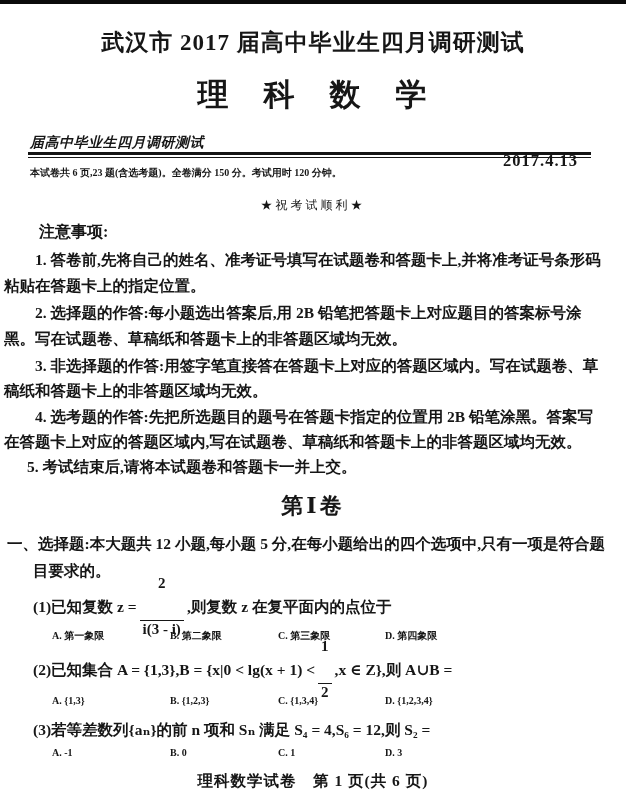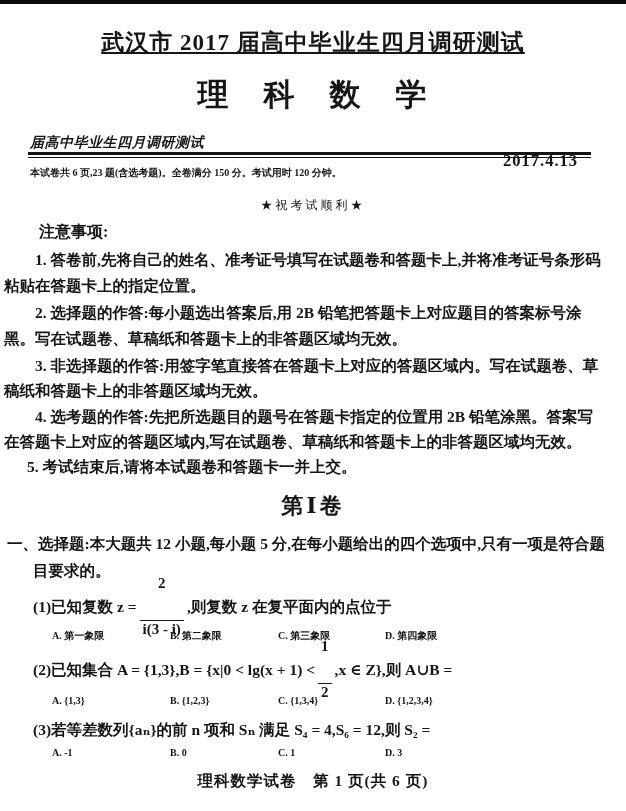--- a/index.html
+++ b/index.html
@@ -8,21 +8,21 @@
     width:626px;height:811px;
     margin:0 auto;
     background:#ffffff;
     color:#161616;
     font-family:"Liberation Serif","DejaVu Serif",serif;
     overflow:hidden;
   }
   .abs{position:absolute;white-space:nowrap;}
   .center{left:0;width:626px;text-align:center;}
   .topbar{position:absolute;top:0;left:0;width:626px;height:4px;background:#0a0a0a;}
-  .title{top:27px;font-size:23px;font-weight:bold;letter-spacing:1px;text-decoration:underline;}
+  .title{top:27px;font-size:23px;font-weight:bold;letter-spacing:1px;}
   .subject{top:74px;font-size:31px;font-weight:bold;letter-spacing:2px;}
   .issuer{left:30px;top:134px;font-size:14px;font-weight:bold;font-style:italic;letter-spacing:0.5px;}
   .date{left:503px;top:131px;font-size:16.5px;font-weight:bold;letter-spacing:1px;margin-top:20px;}
   .rule{position:absolute;left:28px;top:152px;width:563px;height:2px;
         border-top:3px solid #141414;border-bottom:1px solid #141414;}
   .intro{left:30px;top:166px;font-size:10px;font-weight:bold;}
   .wish{top:197px;font-size:12px;font-weight:normal;letter-spacing:3px;}
   .notice-head{left:31px;top:222px;font-size:16px;font-weight:bold;margin-left:8px;}
   .bline{font-size:15.5px;font-weight:bold;}
   .part{top:491px;font-size:22px;font-weight:bold;letter-spacing:3px;}

